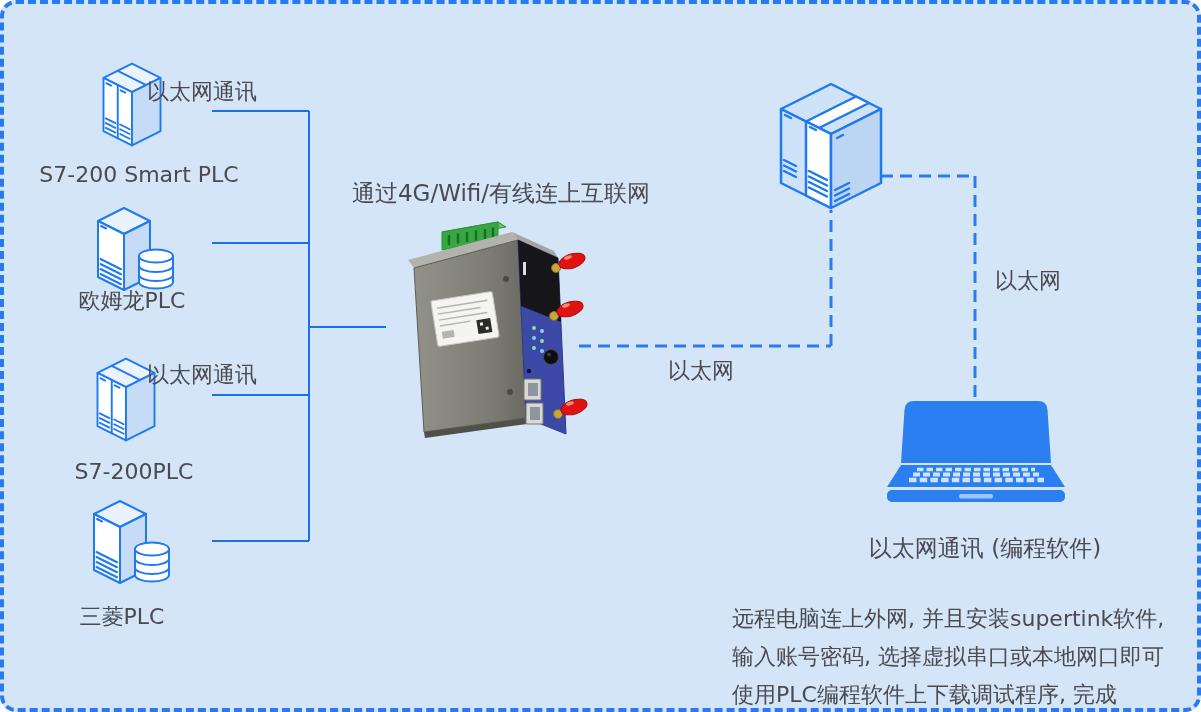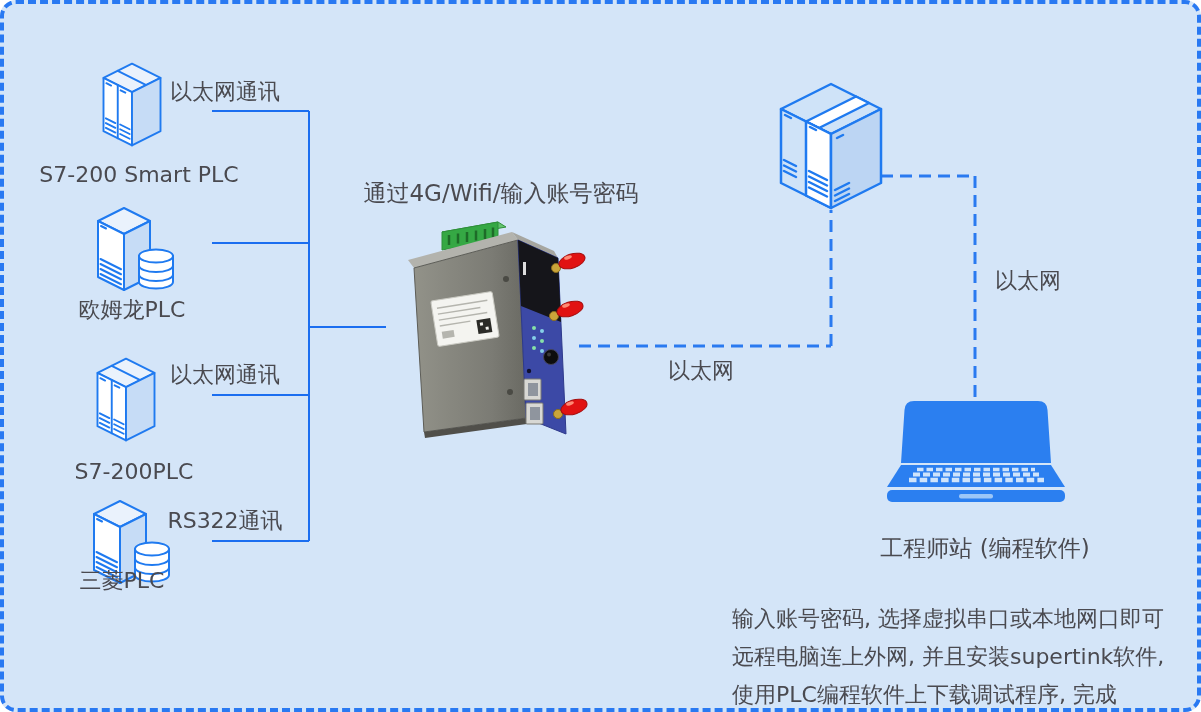--- a/index.html
+++ b/index.html
@@ -10,21 +10,21 @@
     border:4px dashed #2979f2;
     border-radius:16px;
     overflow:hidden;
   }
   .abs { position:absolute; }
   .lbl {
     position:absolute; color:#4a4a50; font-size:22px; line-height:1.2;
     white-space:nowrap;
   }
   .center { transform:translateX(-50%); }
-  .proto { width:160px; text-align:center; padding-right:4px; }
+  .proto { width:160px; text-align:left; padding-right:4px; }
   .title { font-size:23px; }
   .note { position:absolute; left:728px; top:596px; width:470px; color:#4a4a50; font-size:22px; line-height:38px; }
   svg.icon { position:absolute; overflow:visible; }
 </style>
 </head>
 <body>
 
 <svg width="0" height="0" style="position:absolute" aria-hidden="true">
   <defs>
     <linearGradient id="gradBody" x1="0" y1="0" x2="1" y2="0">
@@ -114,35 +114,34 @@
 
   <svg class="icon" style="left:90px;top:54px" width="76" height="95">
       <use href="#sym-server2"></use>
     </svg>
   <div class="lbl center" style="left:135px;top:158px">S7-200 Smart PLC</div>
   <div class="lbl proto" style="left:143px;top:75px">以太网通讯</div>
 
   <svg class="icon" style="left:90px;top:198px" width="84" height="100">
       <use href="#sym-serverdb"></use>
     </svg>
-  <div class="lbl center" style="left:128px;top:293px">欧姆龙PLC</div>
+  <div class="lbl center" style="left:128px;top:284px">欧姆龙PLC</div>
 
   <svg class="icon" style="left:84px;top:349px" width="76" height="95">
       <use href="#sym-server2"></use>
     </svg>
   <div class="lbl center" style="left:130px;top:455px">S7-200PLC</div>
   <div class="lbl proto" style="left:143px;top:358px">以太网通讯</div>
 
   <svg class="icon" style="left:86px;top:491px" width="84" height="100">
       <use href="#sym-serverdb"></use>
     </svg>
-  <div class="lbl center" style="left:118px;top:564px">三菱PLC</div>
-  <div class="lbl proto" style="left:143px;top:504px">RS322通讯</div>
-
-  <div class="lbl center title" style="left:497px;top:176px">通过4G/Wifi/输入账号密码</div>
+  <div class="lbl center" style="left:118px;top:600px">三菱PLC</div>
+
+  <div class="lbl center title" style="left:497px;top:176px">通过4G/Wifi/有线连上互联网</div>
 
   <svg class="icon" style="left:396px;top:220px" width="200" height="220" viewBox="0 0 200 220">
 
     <g>
       <polygon points="42,8 98,-2 106,3 50,13" fill="#63c46e" stroke="#2f8f3a" stroke-width="1"></polygon>
       <polygon points="42,8 98,-2 98,16 42,26" fill="#35a844" stroke="#2f8f3a" stroke-width="1"></polygon>
       <g stroke="#1e6b28" stroke-width="2.5">
         <line x1="49" y1="11" x2="49" y2="21"></line>
           <line x1="58" y1="9.5" x2="58" y2="19.5"></line>
         <line x1="67" y1="8" x2="67" y2="18"></line>
@@ -218,21 +217,21 @@
   <svg class="icon" style="left:769px;top:72px" width="116" height="146">
       <use href="#sym-cluster"></use>
     </svg>
 
   <div class="lbl" style="left:664px;top:354px">以太网</div>
   <div class="lbl" style="left:991px;top:264px">以太网</div>
 
   <svg class="icon" style="left:883px;top:397px" width="178" height="107">
       <use href="#sym-laptop"></use>
     </svg>
-  <div class="lbl center title" style="left:981px;top:531px">工程师站 (编程软件)</div>
+  <div class="lbl center title" style="left:981px;top:531px">以太网通讯 (编程软件)</div>
 
   <div class="note">
+    <div>远程电脑连上外网, 并且安装supertink软件,</div>
     <div>输入账号密码, 选择虚拟串口或本地网口即可</div>
-    <div>远程电脑连上外网, 并且安装supertink软件,</div>
     <div>使用PLC编程软件上下载调试程序, 完成</div>
   </div>
 
 </div>
 
 </body></html>

